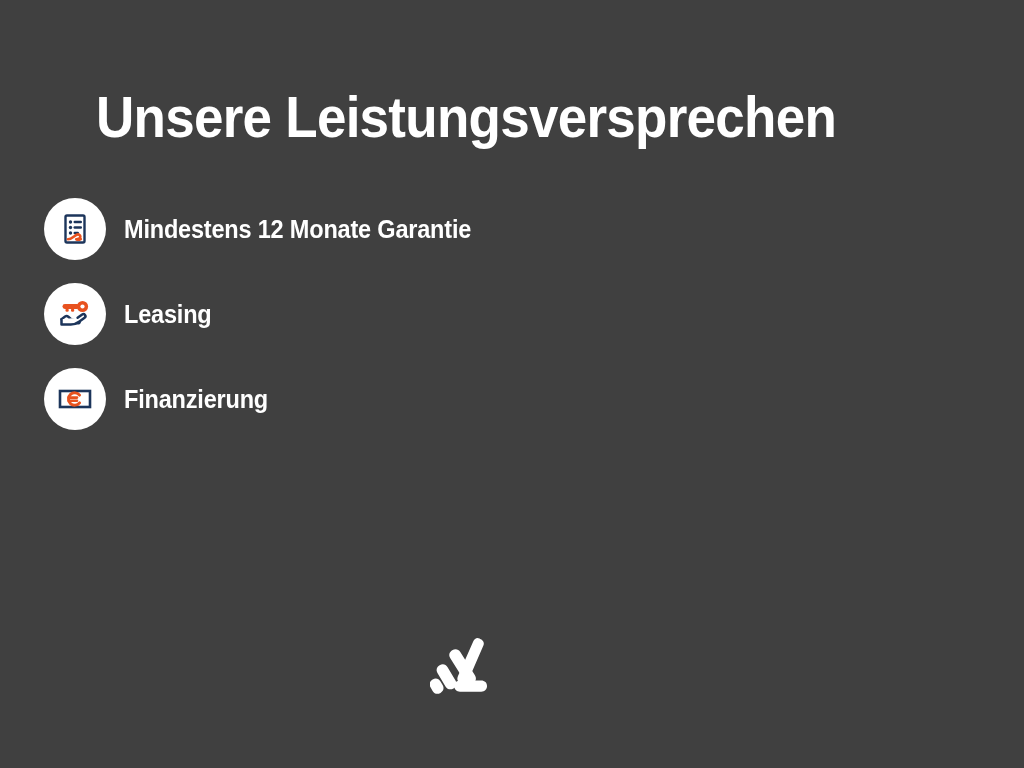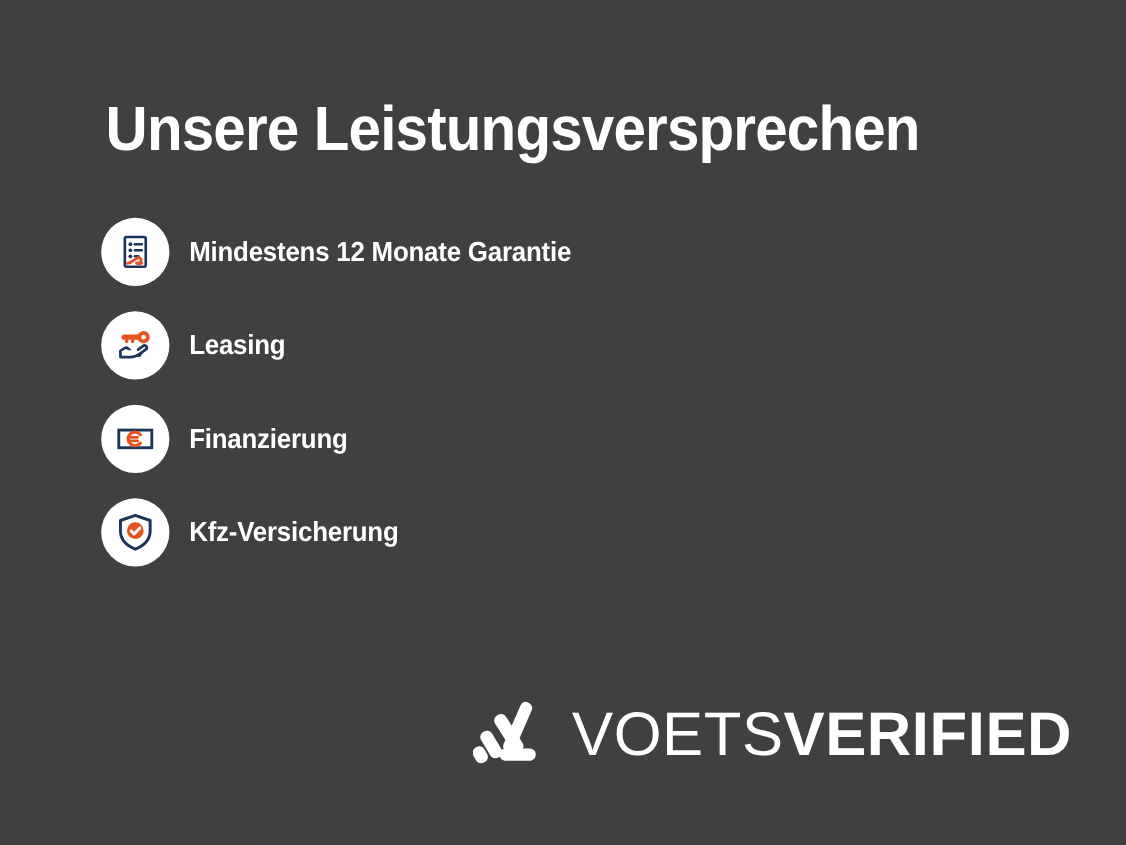--- a/index.html
+++ b/index.html
@@ -48,21 +48,21 @@
     left: 0;
     top: 198px;
     width: 1024px;
     display: flex;
     flex-direction: row;
   }
   .column {
     display: flex;
     flex-direction: column;
   }
-  .column-left  { width: 520px; padding-left: 92px; box-sizing: border-box; text-align: right; }
+  .column-left  { width: 520px; padding-left: 44px; box-sizing: border-box; text-align: right; }
   .column-right { width: 504px; padding-left: 612px; box-sizing: border-box; }
 
   .feature {
     display: flex;
     flex-direction: row;
     align-items: center;
     height: 62px;
     margin-bottom: 23px;
   }
 
@@ -169,30 +169,20 @@
           <svg width="42" height="42" viewBox="0 0 42 42" aria-hidden="true">
             <rect x="6" y="13" width="30" height="16" fill="#ffffff" stroke="#1c355b" stroke-width="2.6"></rect>
             <path d="M25.6 17.2a6.2 6.2 0 1 0 0 7.6" fill="none" stroke="#e8521f" stroke-width="2.9" stroke-linecap="round"></path>
             <line x1="14.6" y1="19.6" x2="23" y2="19.6" stroke="#e8521f" stroke-width="2.6" stroke-linecap="round"></line>
             <line x1="14.6" y1="22.8" x2="23" y2="22.8" stroke="#e8521f" stroke-width="2.6" stroke-linecap="round"></line>
           </svg>
         </div>
         <div class="feature-label">Finanzierung</div>
       </div>
 
-      <div class="feature">
-        <div class="badge">
-          <svg width="42" height="42" viewBox="0 0 42 42" aria-hidden="true">
-            <path d="M21 5.5L7.5 10.2v9.6c0 7.6 5.6 13.3 13.5 16.5 7.9-3.2 13.5-8.9 13.5-16.5v-9.6z" fill="#ffffff" stroke="#1c355b" stroke-width="2.7" stroke-linejoin="round"></path>
-            <circle cx="21" cy="19.4" r="7.6" fill="#e8521f"></circle>
-            <path d="M17.1 19.6l2.8 2.9 5.2-5.6" fill="none" stroke="#ffffff" stroke-width="2.7" stroke-linecap="round" stroke-linejoin="round"></path>
-          </svg>
-        </div>
-        <div class="feature-label">Kfz-Versicherung</div>
-      </div>
 
     </div>
 
     <div class="column column-right">
 
       <div class="feature">
         
         
       </div>
 
@@ -219,18 +209,15 @@
       <svg width="68" height="66" viewBox="0 0 68 66" aria-hidden="true">
         <g fill="#ffffff">
           <path d="M49.5 4.5c3.6 1.6 5.2 4.1 3.9 7.1L38.2 46.5c-1.4 3.2-4.3 4.3-7.4 2.9-3.2-1.4-4.2-4.2-2.8-7.4L43.2 7.4c1.3-3 4-4.4 6.3-2.9z"></path>
           <path d="M22.2 16.2c3.1-1.9 6.2-1.2 8.1 1.8l14.6 23.2c1.9 3 1.1 6.2-1.9 8.1-3 1.9-6.2 1.1-8.1-1.9L20.3 24.2c-1.9-3-1.1-6.1 1.9-8z"></path>
           <path d="M9.6 31.2c3.1-1.8 6.2-1 8 2l7.9 13.2c1.8 3 1 6.2-2 8-3 1.8-6.2 1-8-2L7.6 39.2c-1.8-3-1-6.2 2-8z"></path>
           <path d="M2.6 45.4c3-1.8 6.1-1 7.9 2l2.1 3.6c1.8 3 .9 6.2-2.1 7.9-3 1.8-6.1 1-7.9-2l-2.1-3.6c-1.8-3-.9-6.1 2.1-7.9z"></path>
           <path d="M30 46.4h21.2c3.5 0 5.8 2.2 5.8 5.6s-2.3 5.7-5.8 5.7H30c-3.5 0-5.8-2.3-5.8-5.7s2.3-5.6 5.8-5.6z"></path>
         </g>
       </svg>
     </div>
-    <div class="logo-text">
-      <span class="thin">VOETS</span><span class="bold">VERIFIED</span>
-    </div>
   </div>
 
 </div>
 
 </body></html>

